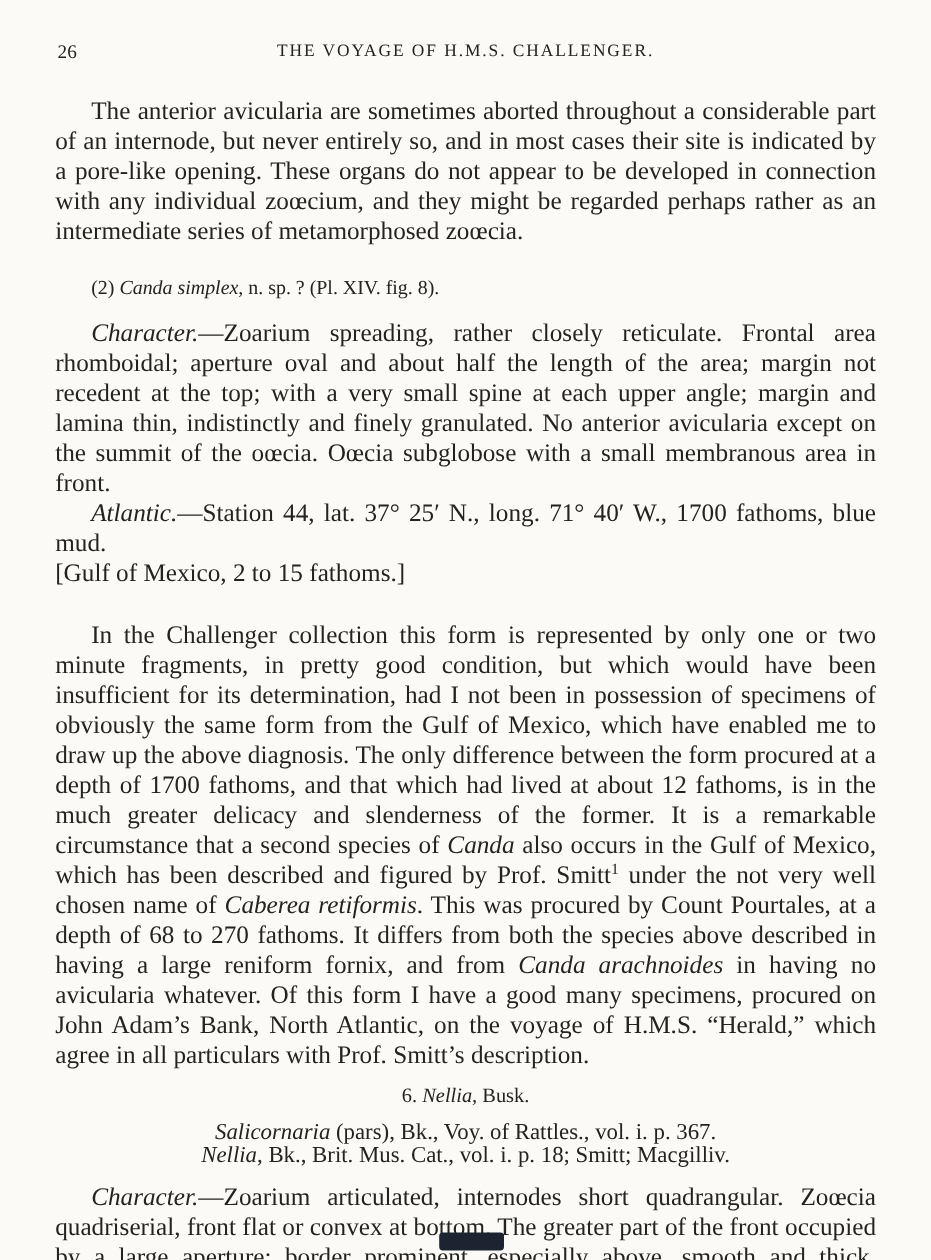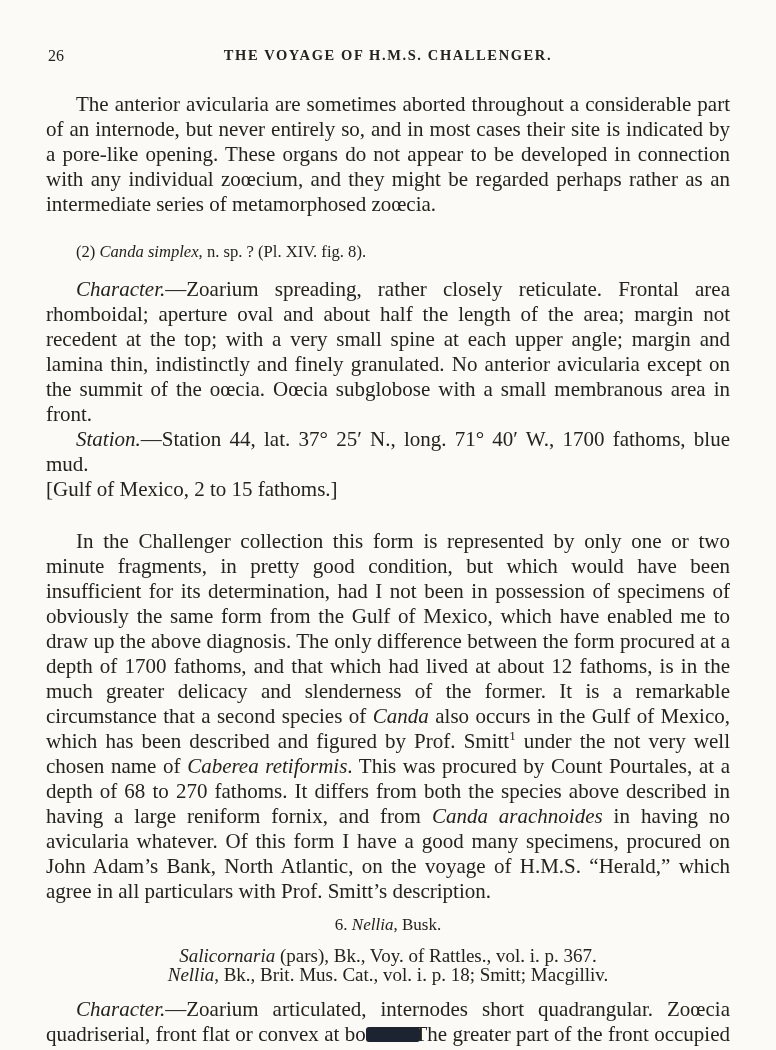--- a/index.html
+++ b/index.html
@@ -5,21 +5,21 @@
   html, body {
     margin: 0;
     padding: 0;
     background: #fbfaf6;
   }
   .page {
     position: relative;
     box-sizing: border-box;
     width: 776px;
     height: 1050px;
-    padding: 46px 46px 0 46px;
+    padding: 34px 46px 0 46px;
     background: #fbfaf6;
     color: #26221d;
     font-family: "Liberation Serif", "DejaVu Serif", serif;
     overflow: hidden;
   }
   .running-head {
     position: relative;
     text-align: center;
     height: 22px;
     margin-bottom: 24px;
@@ -27,21 +27,21 @@
   .page-number {
     position: absolute;
     left: 2px;
     top: 1px;
     font-size: 16px;
   }
   .running-title {
     display: inline-block;
     margin: 0;
     font-size: 14.5px;
-    font-weight: bold;
+    font-weight: normal;
     letter-spacing: 1.6px;
   }
   .para {
     margin: 0;
     font-size: 21px;
     line-height: 25px;
     text-align: justify;
   }
   .indent { text-indent: 30px; }
   .it { font-style: italic; }
@@ -101,21 +101,21 @@
   </header>
 
   <main>
 
     <p class="para indent"><span>The anterior avicularia are sometimes aborted throughout a considerable part of an internode, but never entirely so, and in most cases their site is indicated by a pore-like opening. These organs do not appear to be developed in connection with any individual zoœcium, and they might be regarded perhaps rather as an intermediate series of metamorphosed zoœcia.</span></p>
 
     <h2 class="species-heading"><span>(2) </span><span class="it">Canda simplex</span><span>, n. sp. ? (Pl. XIV. fig. 8).</span></h2>
 
     <p class="para indent"><span class="it">Character.</span><span>—Zoarium spreading, rather closely reticulate. Frontal area rhomboidal; aperture oval and about half the length of the area; margin not recedent at the top; with a very small spine at each upper angle; margin and lamina thin, indistinctly and finely granulated. No anterior avicularia except on the summit of the oœcia. Oœcia subglobose with a small membranous area in front.</span></p>
 
-    <p class="para indent"><span class="it">Station.</span><span>—Station 44, lat. 37° 25′ N., long. 71° 40′ W., 1700 fathoms, blue mud.</span></p>
+    <p class="para indent"><span class="it">Atlantic.</span><span>—Station 44, lat. 37° 25′ N., long. 71° 40′ W., 1700 fathoms, blue mud.</span></p>
 
     <p class="para"><span>[Gulf of Mexico, 2 to 15 fathoms.]</span></p>
 
     <p class="para indent para-challenger"><span>In the Challenger collection this form is represented by only one or two minute fragments, in pretty good condition, but which would have been insufficient for its determination, had I not been in possession of specimens of obviously the same form from the Gulf of Mexico, which have enabled me to draw up the above diagnosis. The only difference between the form procured at a depth of 1700 fathoms, and that which had lived at about 12 fathoms, is in the much greater delicacy and slenderness of the former. It is a remarkable circumstance that a second species of </span><span class="it">Canda</span><span> also occurs in the Gulf of Mexico, which has been described and figured by Prof. Smitt</span><sup>1</sup><span> under the not very well chosen name of </span><span class="it">Caberea retiformis</span><span>. This was procured by Count Pourtales, at a depth of 68 to 270 fathoms. It differs from both the species above described in having a large reniform fornix, and from </span><span class="it">Canda arachnoides</span><span> in having no avicularia whatever. Of this form I have a good many specimens, procured on John Adam’s Bank, North Atlantic, on the voyage of H.M.S. “Herald,” which agree in all particulars with Prof. Smitt’s description.</span></p>
 
     <h2 class="genus-heading"><span>6. </span><span class="it">Nellia</span><span>, Busk.</span></h2>
 
     <div class="citations">
       <p class="citation"><span class="it">Salicornaria</span><span> (pars), Bk., Voy. of Rattles., vol. i. p. 367.</span></p>
       <p class="citation"><span class="it">Nellia</span><span>, Bk., Brit. Mus. Cat., vol. i. p. 18; Smitt; Macgilliv.</span></p>

